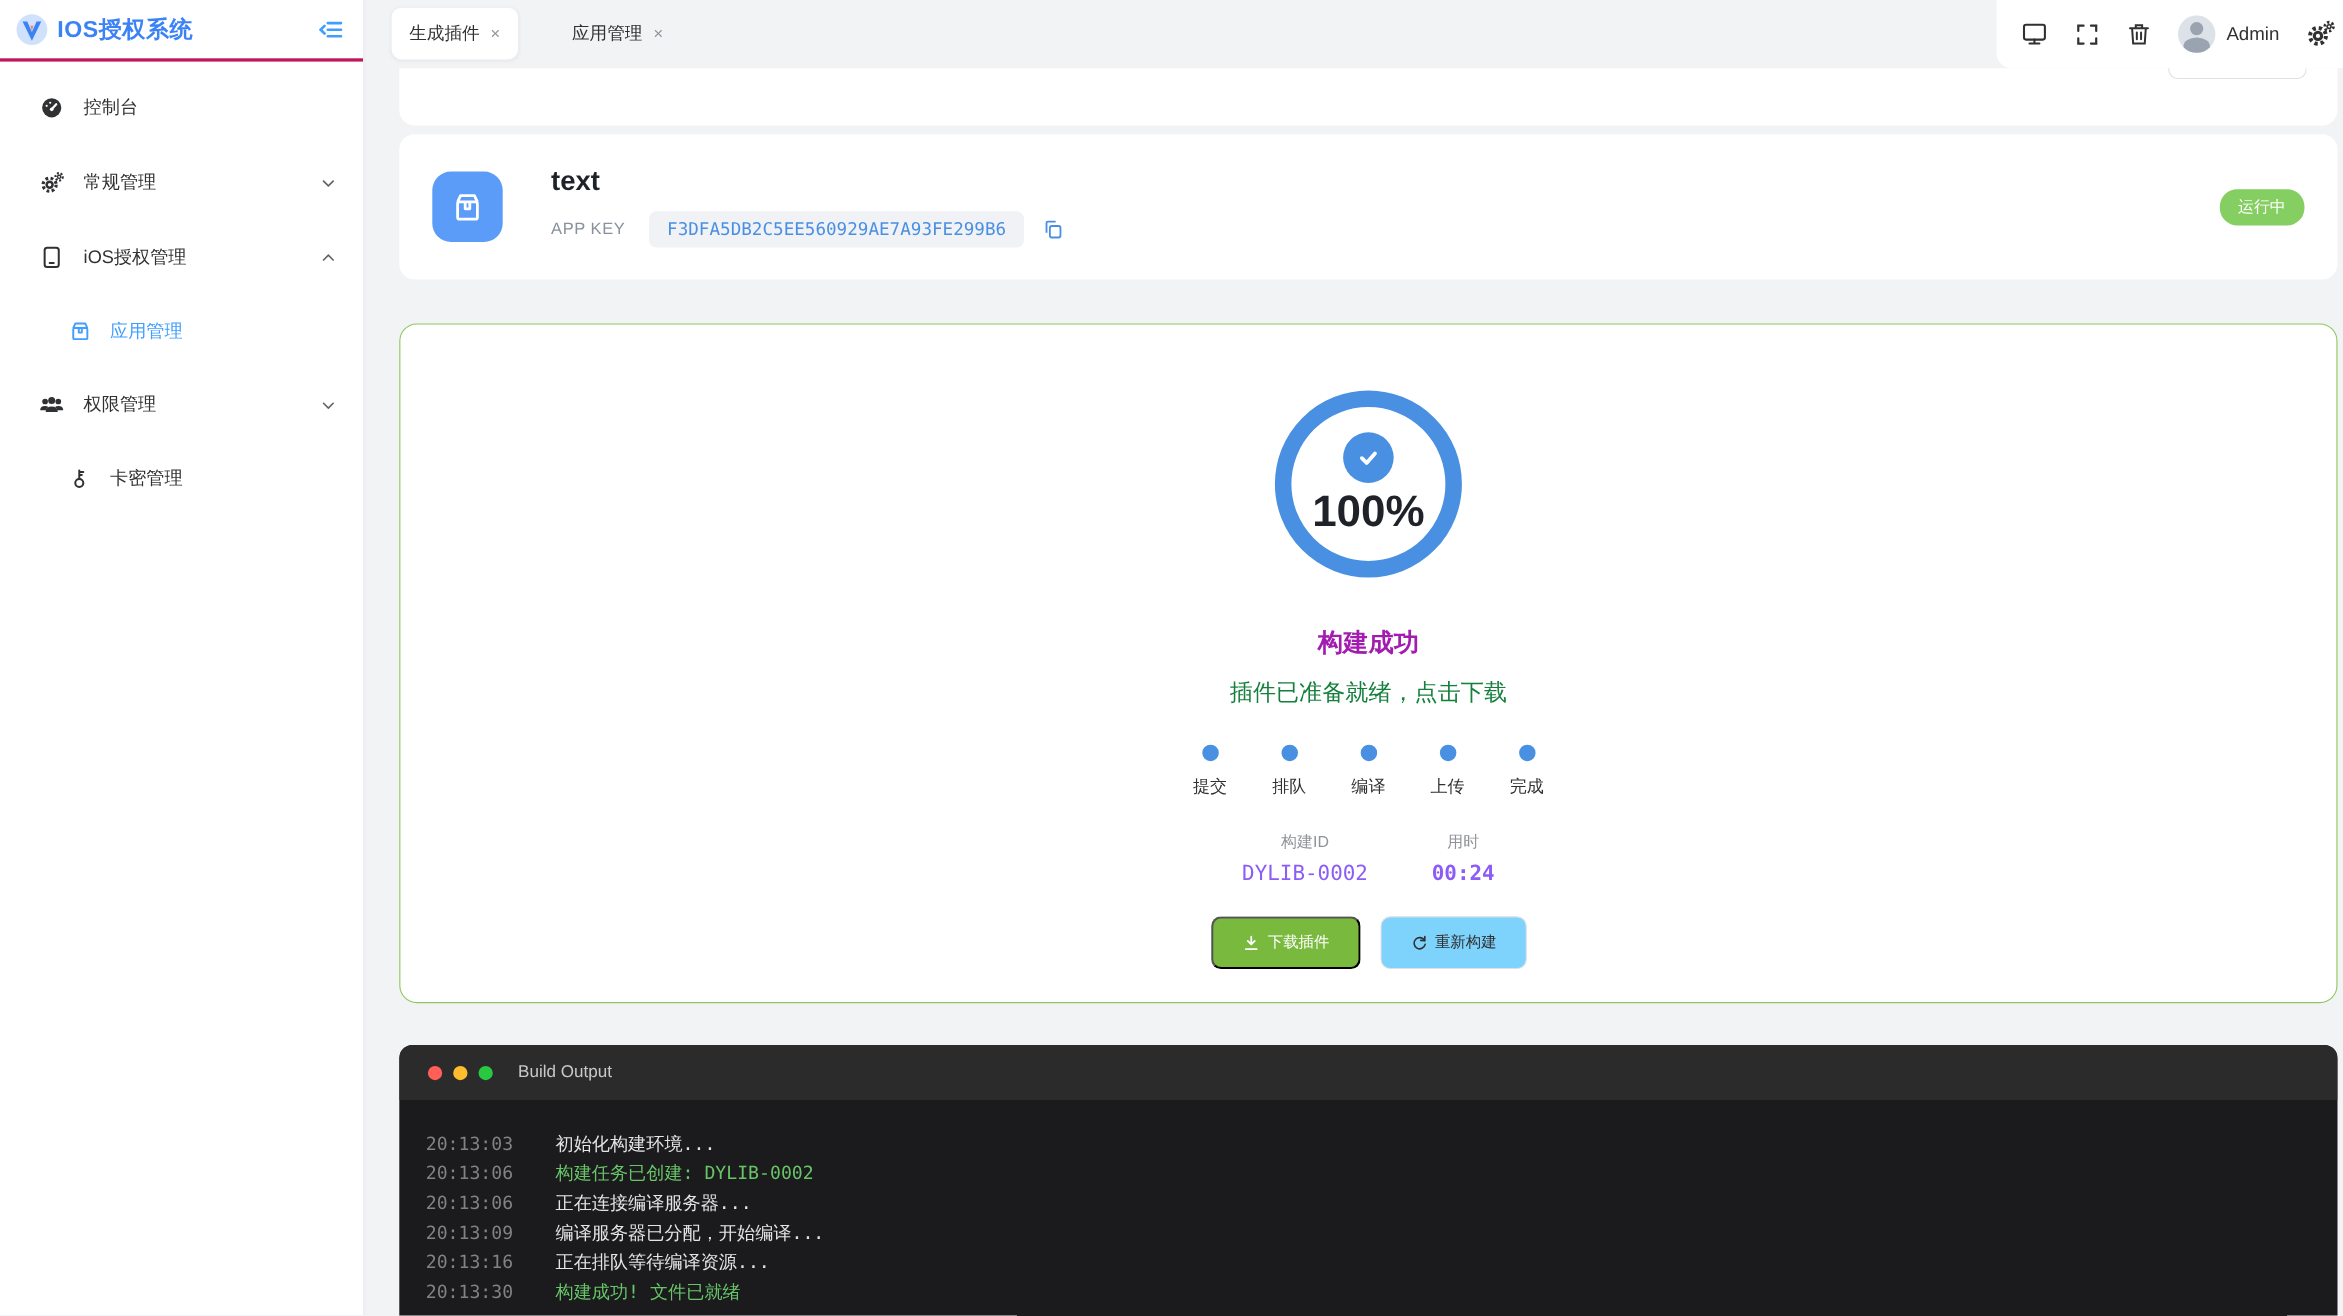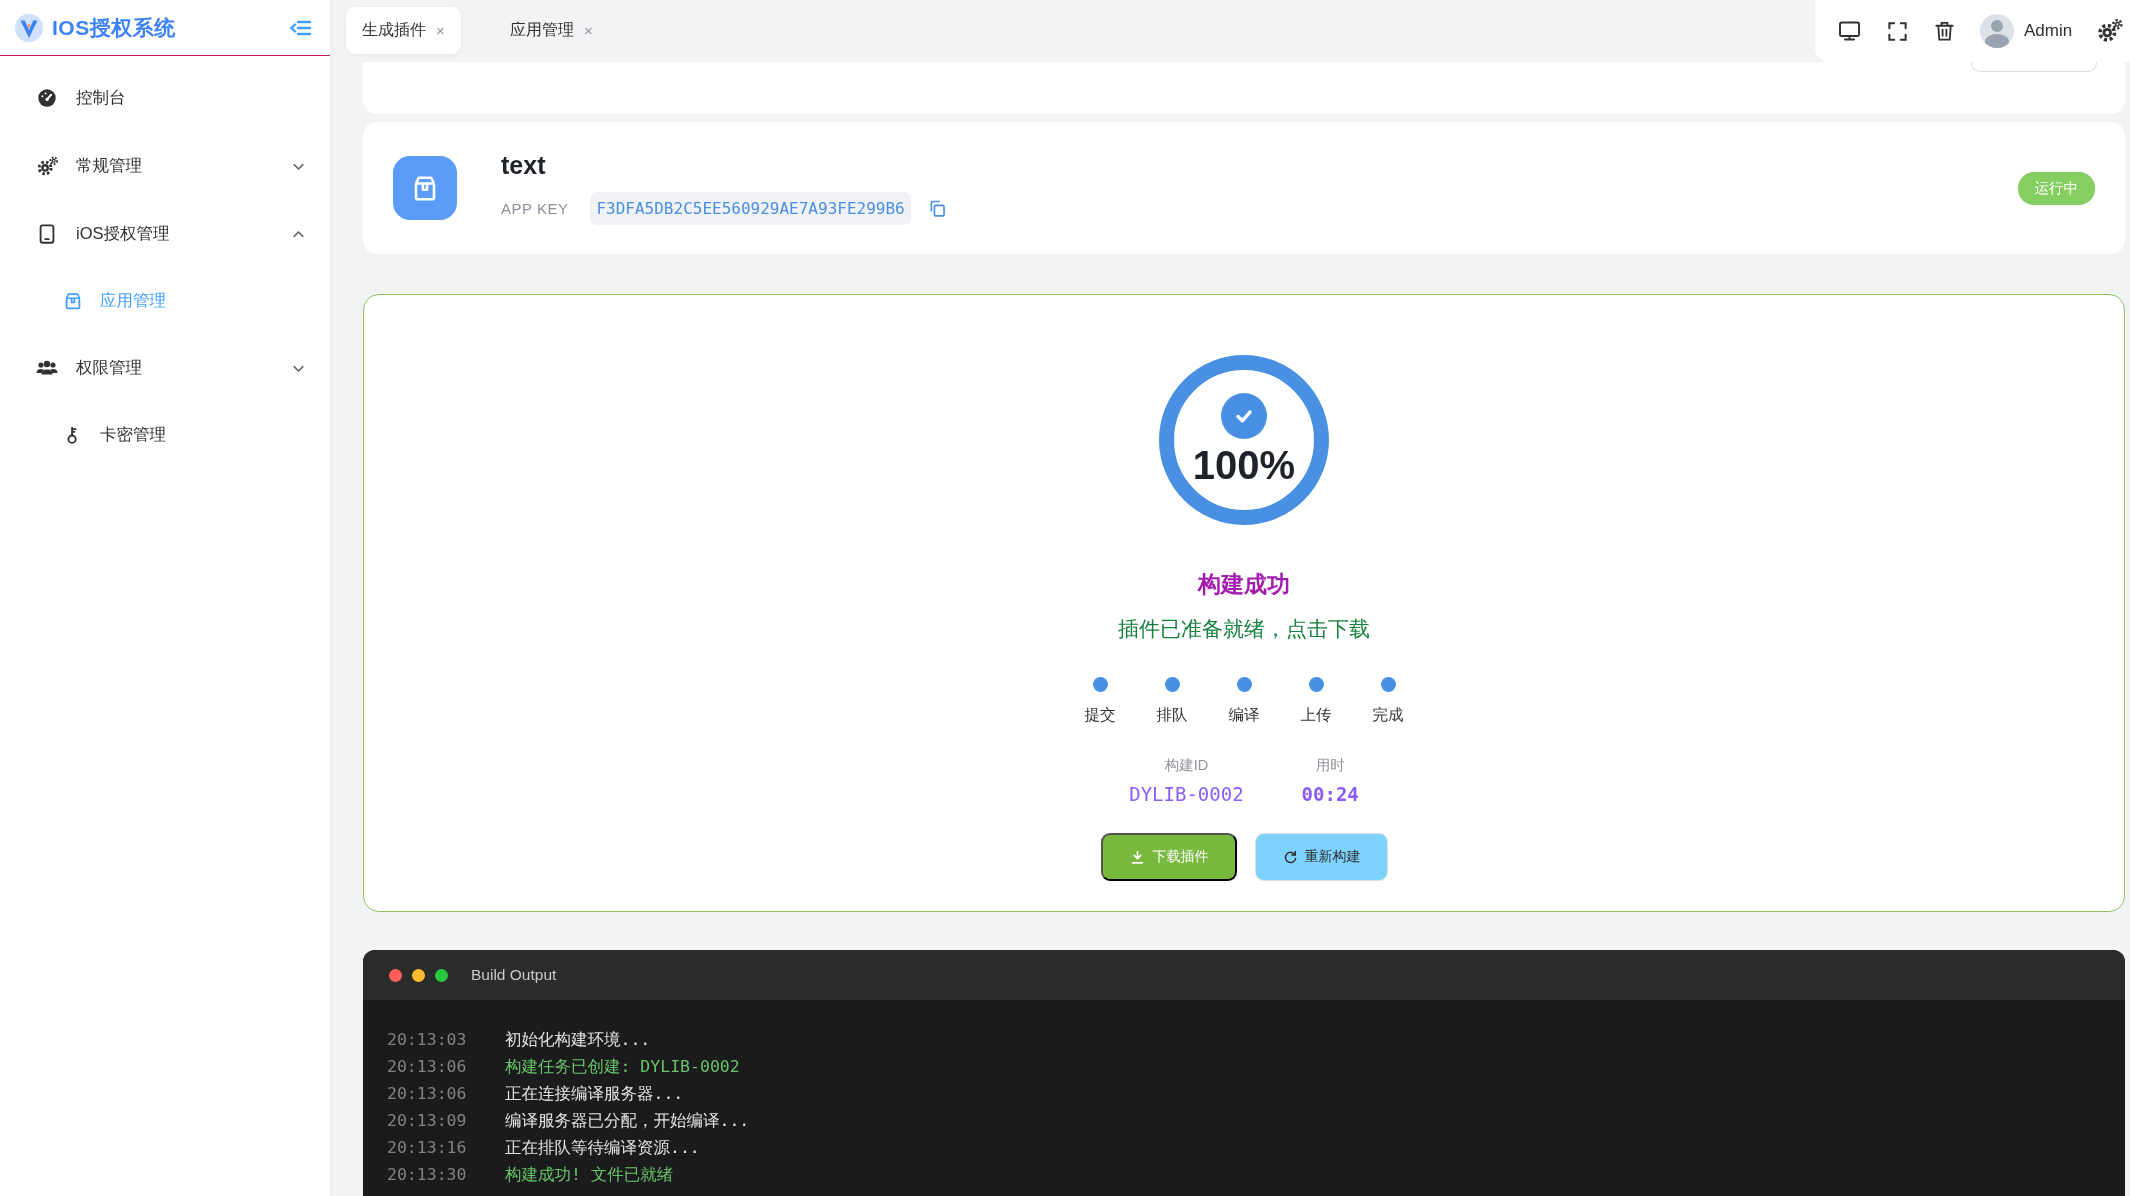--- a/index.html
+++ b/index.html
@@ -7,34 +7,34 @@
   body {
     font-family:"Liberation Sans","DejaVu Sans",sans-serif;
     background:#f2f3f5; color:#303133; position:relative;
   }
   .mono { font-family:"DejaVu Sans Mono","Liberation Mono",monospace; }
 
   
   .sidebar { position:absolute; left:0; top:0; width:330px; height:1196px;
     background:#fff; box-shadow:1px 0 4px rgba(0,0,0,.04); z-index:5; }
   .side-head { height:56px; display:flex; align-items:center; padding:0 18px 0 14px;
-    border-bottom:1px solid #be185d; }
+    border-bottom:3px solid #be185d; }
   .logo-txt { color:#3b82f6; font-size:21px; font-weight:bold; margin-left:8px; flex:1; letter-spacing:.5px;}
   .fold-btn { cursor:pointer; display:flex; align-items:center; }
   .menu { padding-top:8px; }
   .m-item { height:68px; display:flex; align-items:center; padding:0 24px 0 34px;
     font-size:16.5px; color:#303133; cursor:pointer; }
   .m-item .ic { width:26px; display:flex; justify-content:center; margin-right:16px; }
   .m-item .lbl { flex:1; }
   .m-sub { padding-left:60px; height:66px; }
   .m-sub .ic { margin-right:14px; }
   .active, .active .lbl { color:#409eff; }
 
   
-  .tabbar { position:absolute; left:324px; top:0; right:0; height:62px; }
+  .tabbar { position:absolute; left:334px; top:0; right:0; height:62px; }
   .tab { position:absolute; top:7px; height:47px; display:flex; align-items:center;
     font-size:16px; color:#303133; padding:0 16px; cursor:pointer; }
   .tab.on { background:#fff; border-radius:9px; box-shadow:0 1px 4px rgba(0,0,0,.06); }
   .tab .x { margin-left:10px; color:#909399; font-size:15px; cursor:pointer; }
   .tab1 { left:22px; }
   .tab2 { left:170px; }
   .head-right { position:absolute; right:0; top:0; height:62px; width:315px;
     background:#fff; border-bottom-left-radius:14px; display:flex; align-items:center;
     gap:24px; padding-left:22px; z-index:6; }
   .hicon { cursor:pointer; display:flex; align-items:center; }
@@ -55,21 +55,21 @@
     background:#fff; border-radius:0 0 14px 14px; }
 
   .app-card { position:absolute; left:33px; width:1762px; top:122px; height:132px;
     background:#fff; border-radius:14px; display:flex; align-items:center; padding:0 30px; }
   .app-ic { width:64px; height:64px; border-radius:17px; background:#5b9cf8;
     display:flex; align-items:center; justify-content:center; flex:none; }
   .app-info { margin-left:44px; flex:1; }
   .app-title { font-size:25px; font-weight:bold; color:#1f2329; }
   .key-row { display:flex; align-items:center; margin-top:12px; }
   .key-label { font-size:15px; color:#8a919c; margin-right:22px; letter-spacing:.5px; }
-  .key-pill { background:#f0f2f6; border-radius:7px; padding:7px 6px;
+  .key-pill { background:#f0f2f6; border-radius:7px; padding:7px 16px;
     font-size:16px; color:#4a90e2; }
   .copy-btn { margin-left:16px; cursor:pointer; display:flex; }
   .badge { background:#85ce61; color:#fff; font-size:14.5px; border-radius:16px;
     padding:7px 17px; flex:none; }
 
   
   .build-panel { position:absolute; left:33px; width:1762px; top:294px; height:618px;
     background:#fff; border:1.5px solid #8ec75a; border-radius:16px;
     display:flex; flex-direction:column; align-items:center; }
   .ring { margin-top:60px; width:170px; height:170px; border-radius:50%;

